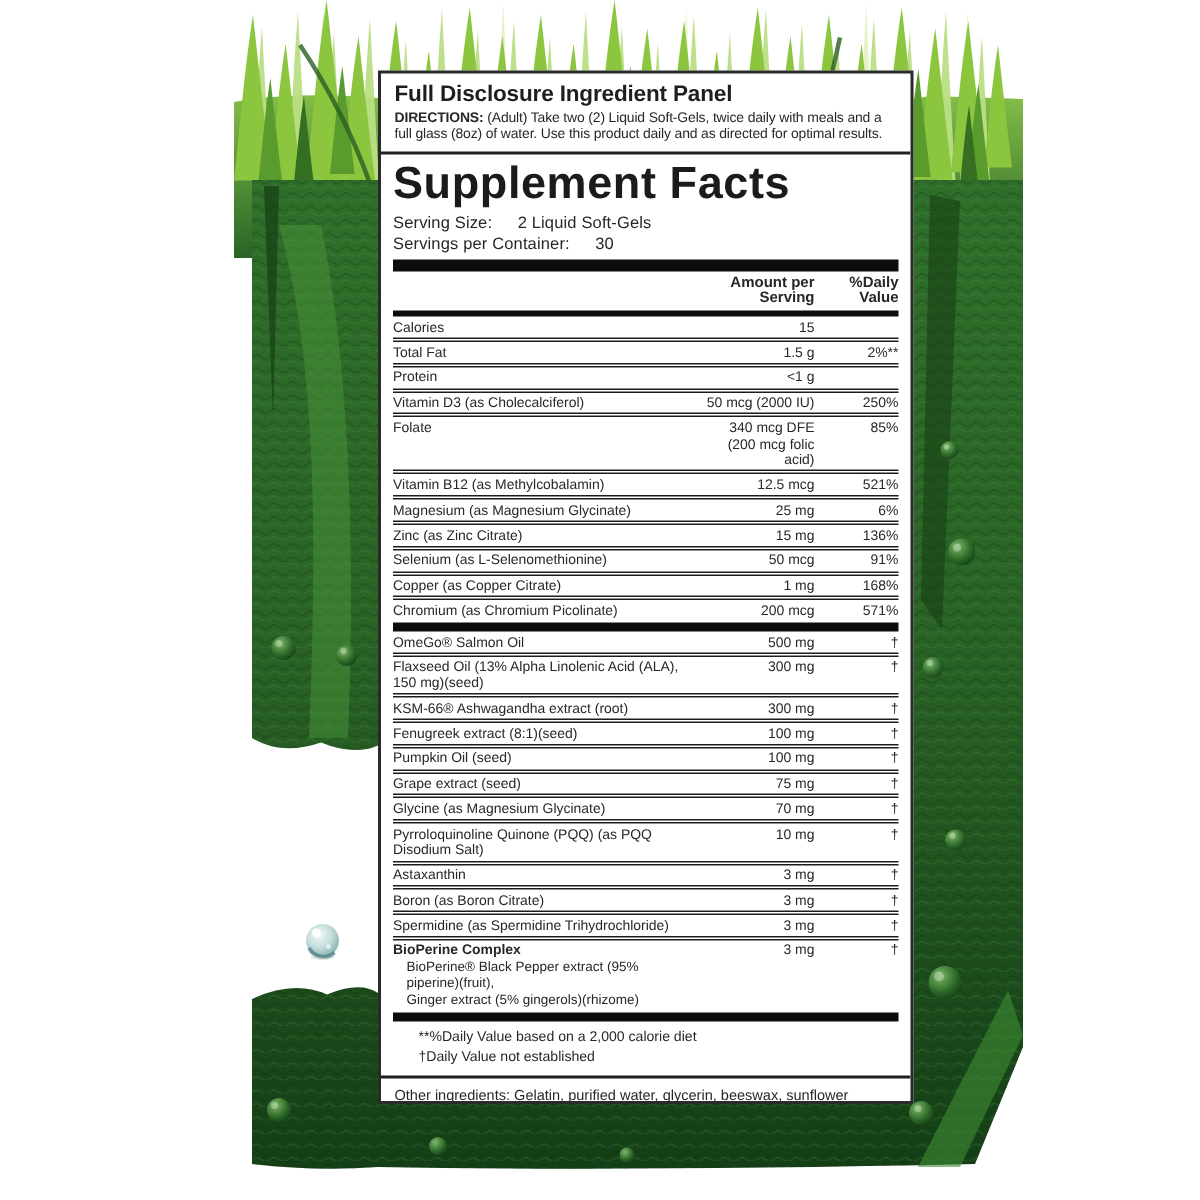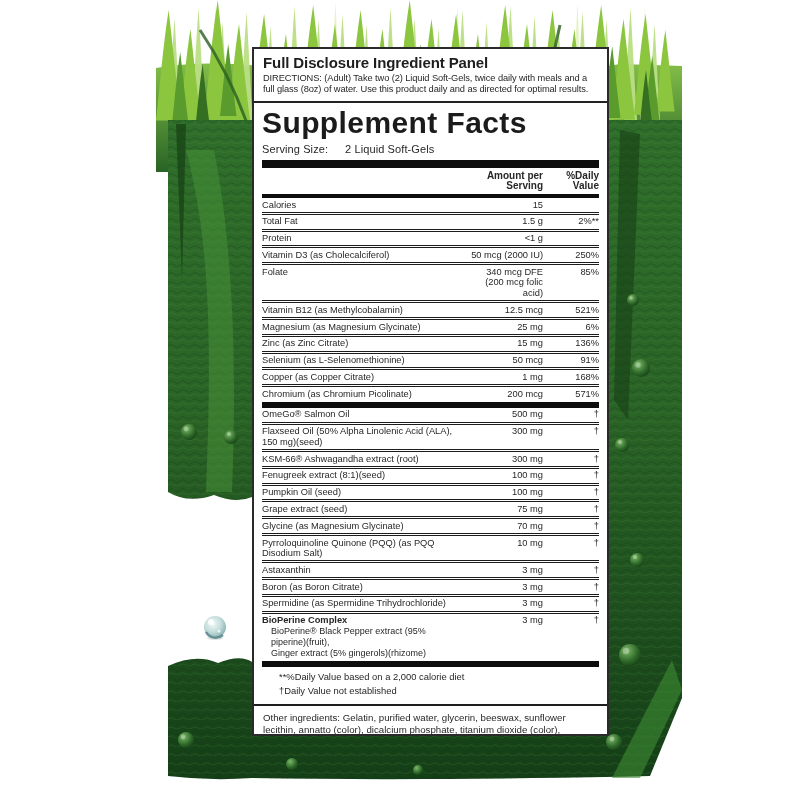--- a/index.html
+++ b/index.html
@@ -8,21 +8,21 @@
   .bg{position:absolute;left:0;top:0;width:800px;height:800px;}
 
   
   .panel{position:absolute;left:252px;top:47px;width:357px;height:689px;
          background:#ffffff;border:2px solid #2a2a2a;box-sizing:border-box;
          overflow:hidden;color:#272727;}
 
   .sec-directions{padding:5px 9px 6px;border-bottom:2px solid #222;}
   .sec-directions h2{font-size:15px;font-weight:bold;margin:0 0 2px;letter-spacing:-0.1px;color:#1e1e1e;}
   .dir{font-size:9.3px;line-height:1.2;margin:0;letter-spacing:-0.1px;}
-  .dir b{font-weight:normal;}
+  .dir b{font-weight:bold;}
 
   .sec-facts{padding:2px 8px 3px;}
   .facts-title{font-size:30px;font-weight:bold;letter-spacing:0.4px;margin:1px 0 3px;color:#1b1b1b;white-space:nowrap;}
   .serv{font-size:11px;line-height:1.2;letter-spacing:0.1px;}
   .serv .v{margin-left:17px;}
 
   .bar{background:#0d0d0d;}
   .bar-lg{height:8px;margin-top:3px;}
   .bar-sm{height:4px;}
   .bar-md{height:6px;margin-top:1px;}
@@ -223,20 +223,23 @@
         <b>DIRECTIONS:</b>
         <span>(Adult) Take two (2) Liquid Soft-Gels, twice daily with meals and a full glass (8oz) of water. Use this product daily and as directed for optimal results.</span>
       </p>
     </section>
 
     <section class="sec-facts">
       <div class="facts-title">Supplement Facts</div>
       <div class="serv">
         <span>Serving Size:</span><span class="v">2 Liquid Soft-Gels</span>
       </div>
+      <div class="serv">
+        <span>Servings per Container:</span><span class="v">30</span>
+      </div>
 
       <div class="bar bar-lg"></div>
 
       <div class="thead">
         <div class="c-name"></div>
         <div class="c-amt">
           <span>Amount per</span>
           <span>Serving</span>
         </div>
         <div class="c-dv">
@@ -357,21 +360,21 @@
           <div class="t-row">
             <div class="c-name">OmeGo® Salmon Oil</div>
             <div class="c-amt">
               <span class="l1">500 mg</span>
               <span class="l2"></span>
             </div>
             <div class="c-dv">†</div>
           </div>
 
           <div class="t-row">
-            <div class="c-name">Flaxseed Oil (50% Alpha Linolenic Acid (ALA), 150 mg)(seed)</div>
+            <div class="c-name">Flaxseed Oil (13% Alpha Linolenic Acid (ALA), 150 mg)(seed)</div>
             <div class="c-amt">
               <span class="l1">300 mg</span>
               <span class="l2"></span>
             </div>
             <div class="c-dv">†</div>
           </div>
 
           <div class="t-row">
             <div class="c-name">KSM-66® Ashwagandha extract (root)</div>
             <div class="c-amt">

